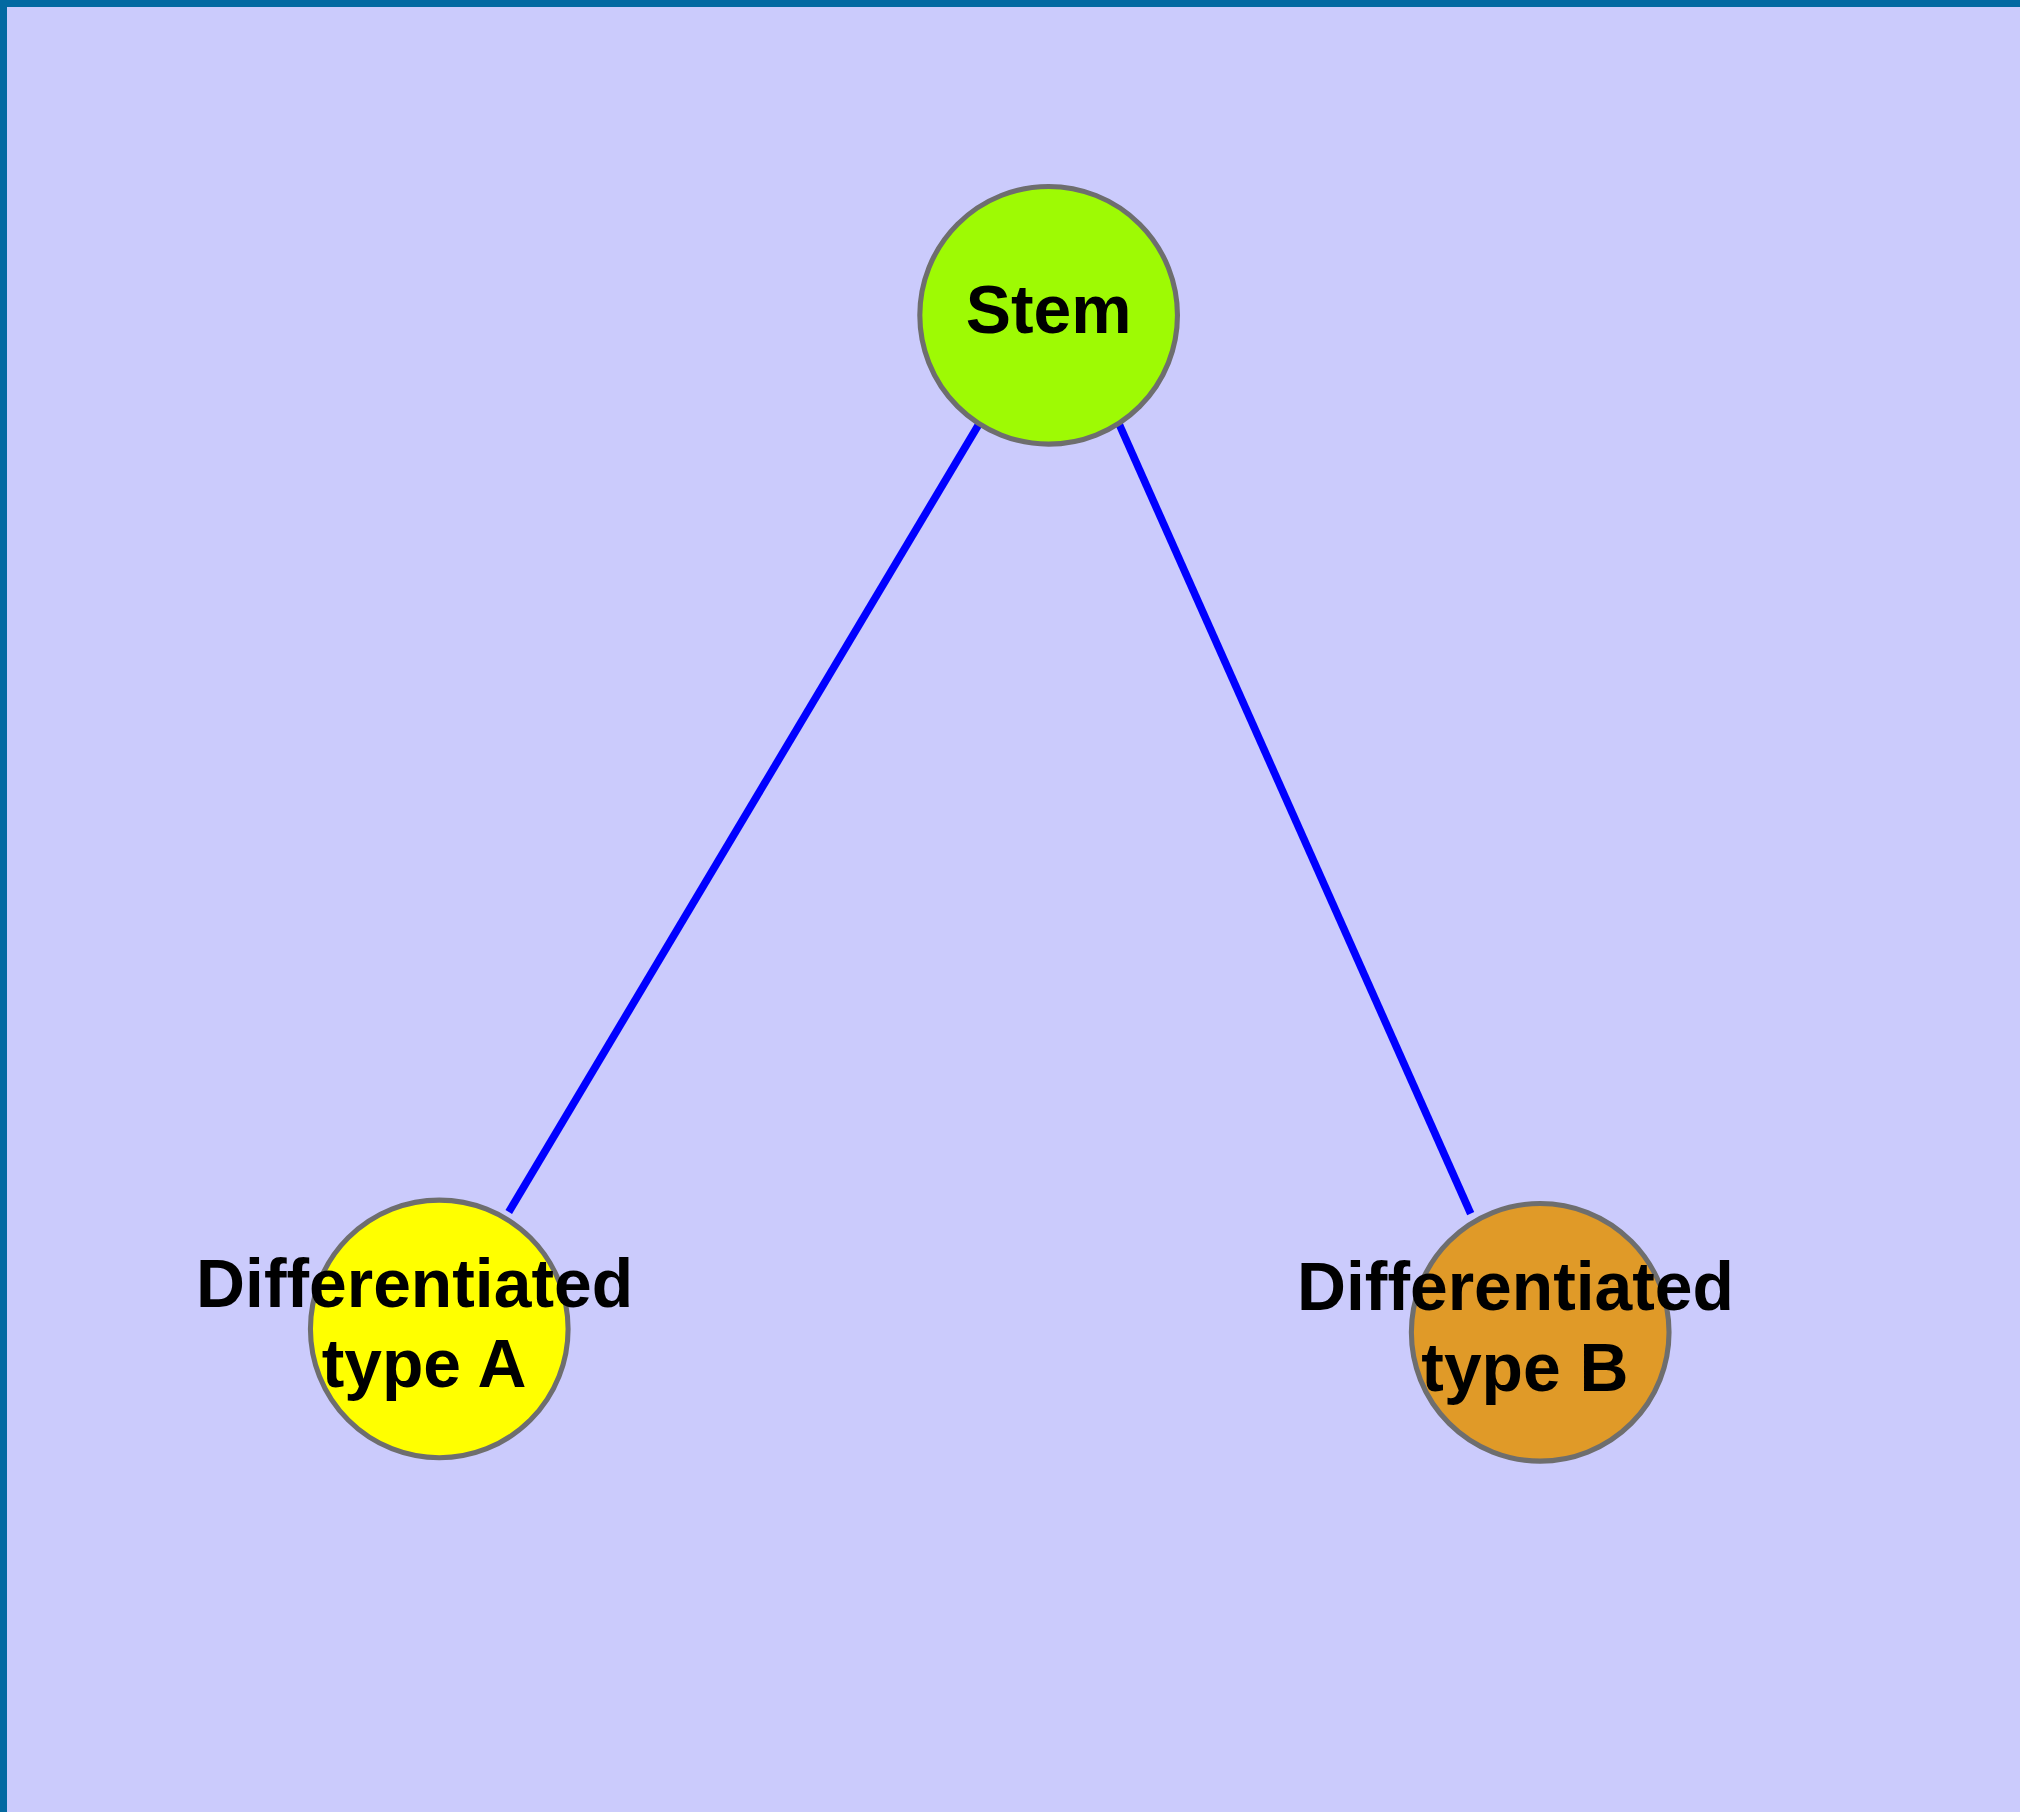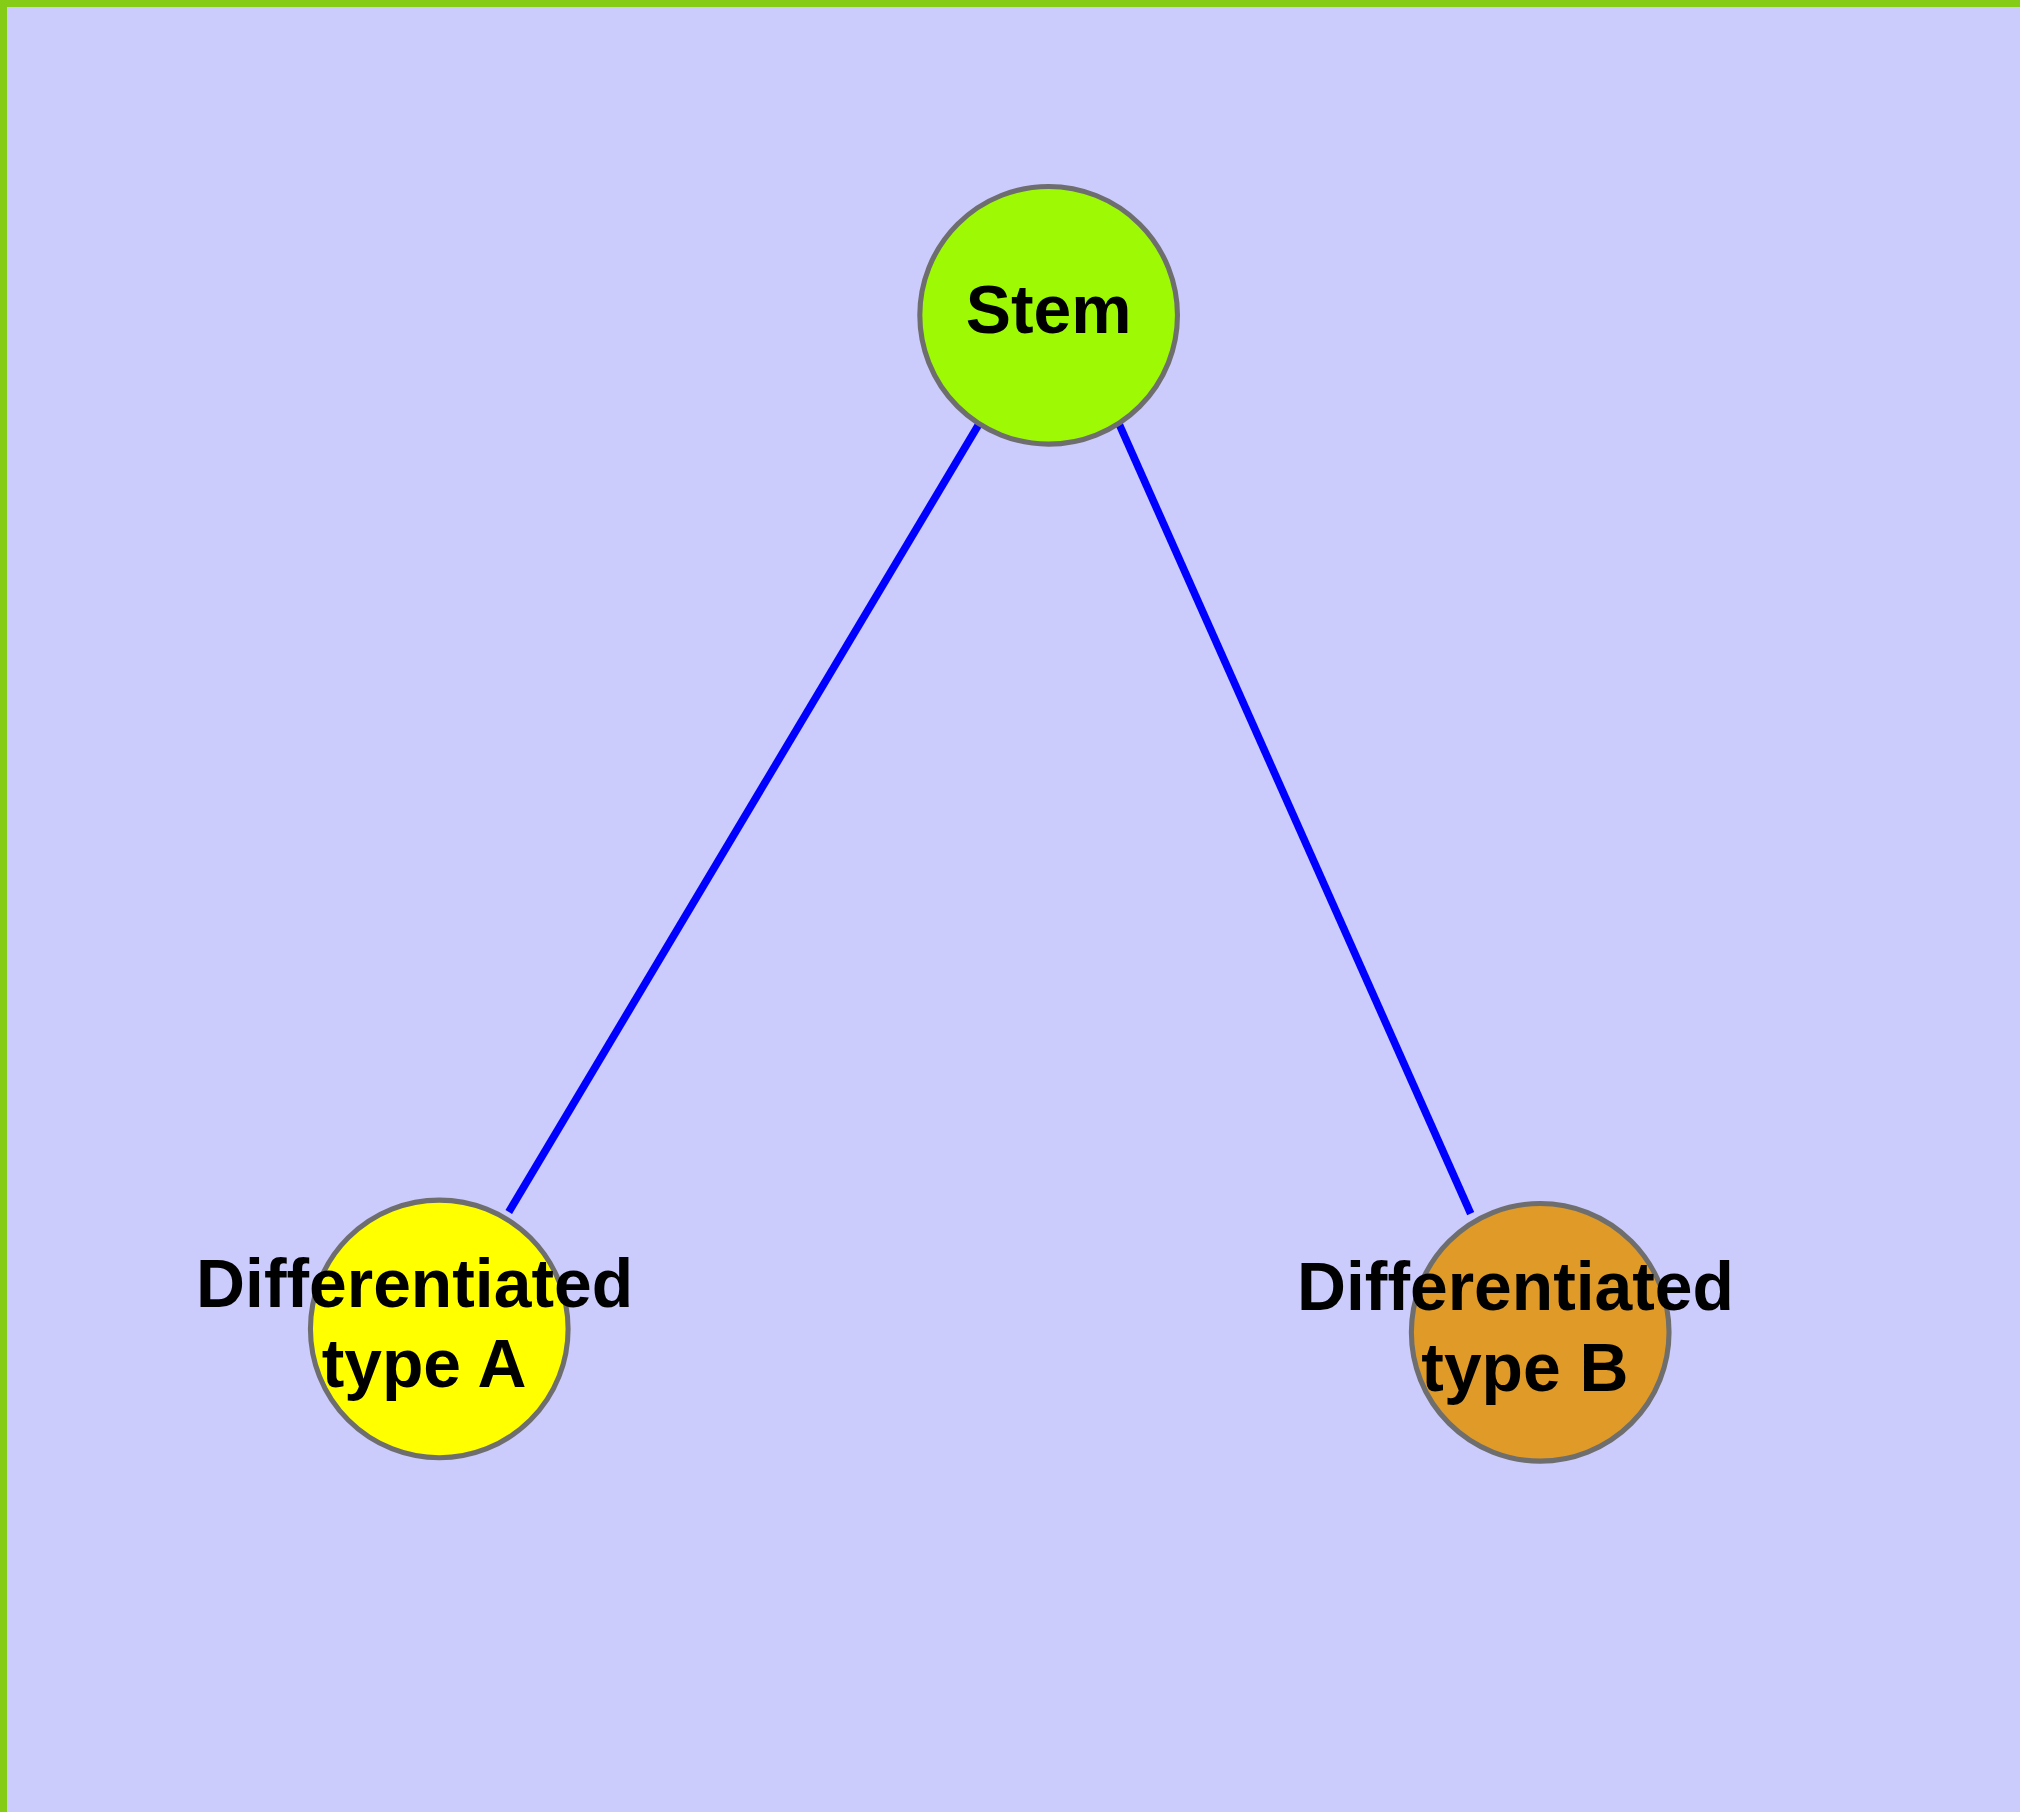--- a/index.html
+++ b/index.html
@@ -50,21 +50,21 @@
   .edge-line {
     stroke: #0000ff;
     stroke-width: 9;
     stroke-linecap: butt;
     fill: none;
   }
 </style>
 </head>
 <body>
 
-<div id="canvas" style="background: #84cc16;">
+<div id="canvas" style="background: #0369a1;">
 
   <div id="plot-bg" style="background: rgb(203, 203, 252);"></div>
 
   <svg id="graph-svg" viewBox="0 0 2384 2138">
 
     <g>
       <line class="edge-line" x1="1155" y1="500" x2="600" y2="1430" stroke="#0000ff" stroke-width="9"></line>
       <line class="edge-line" x1="1320" y1="500" x2="1735" y2="1432" stroke="#0000ff" stroke-width="9"></line>
     </g>
 

